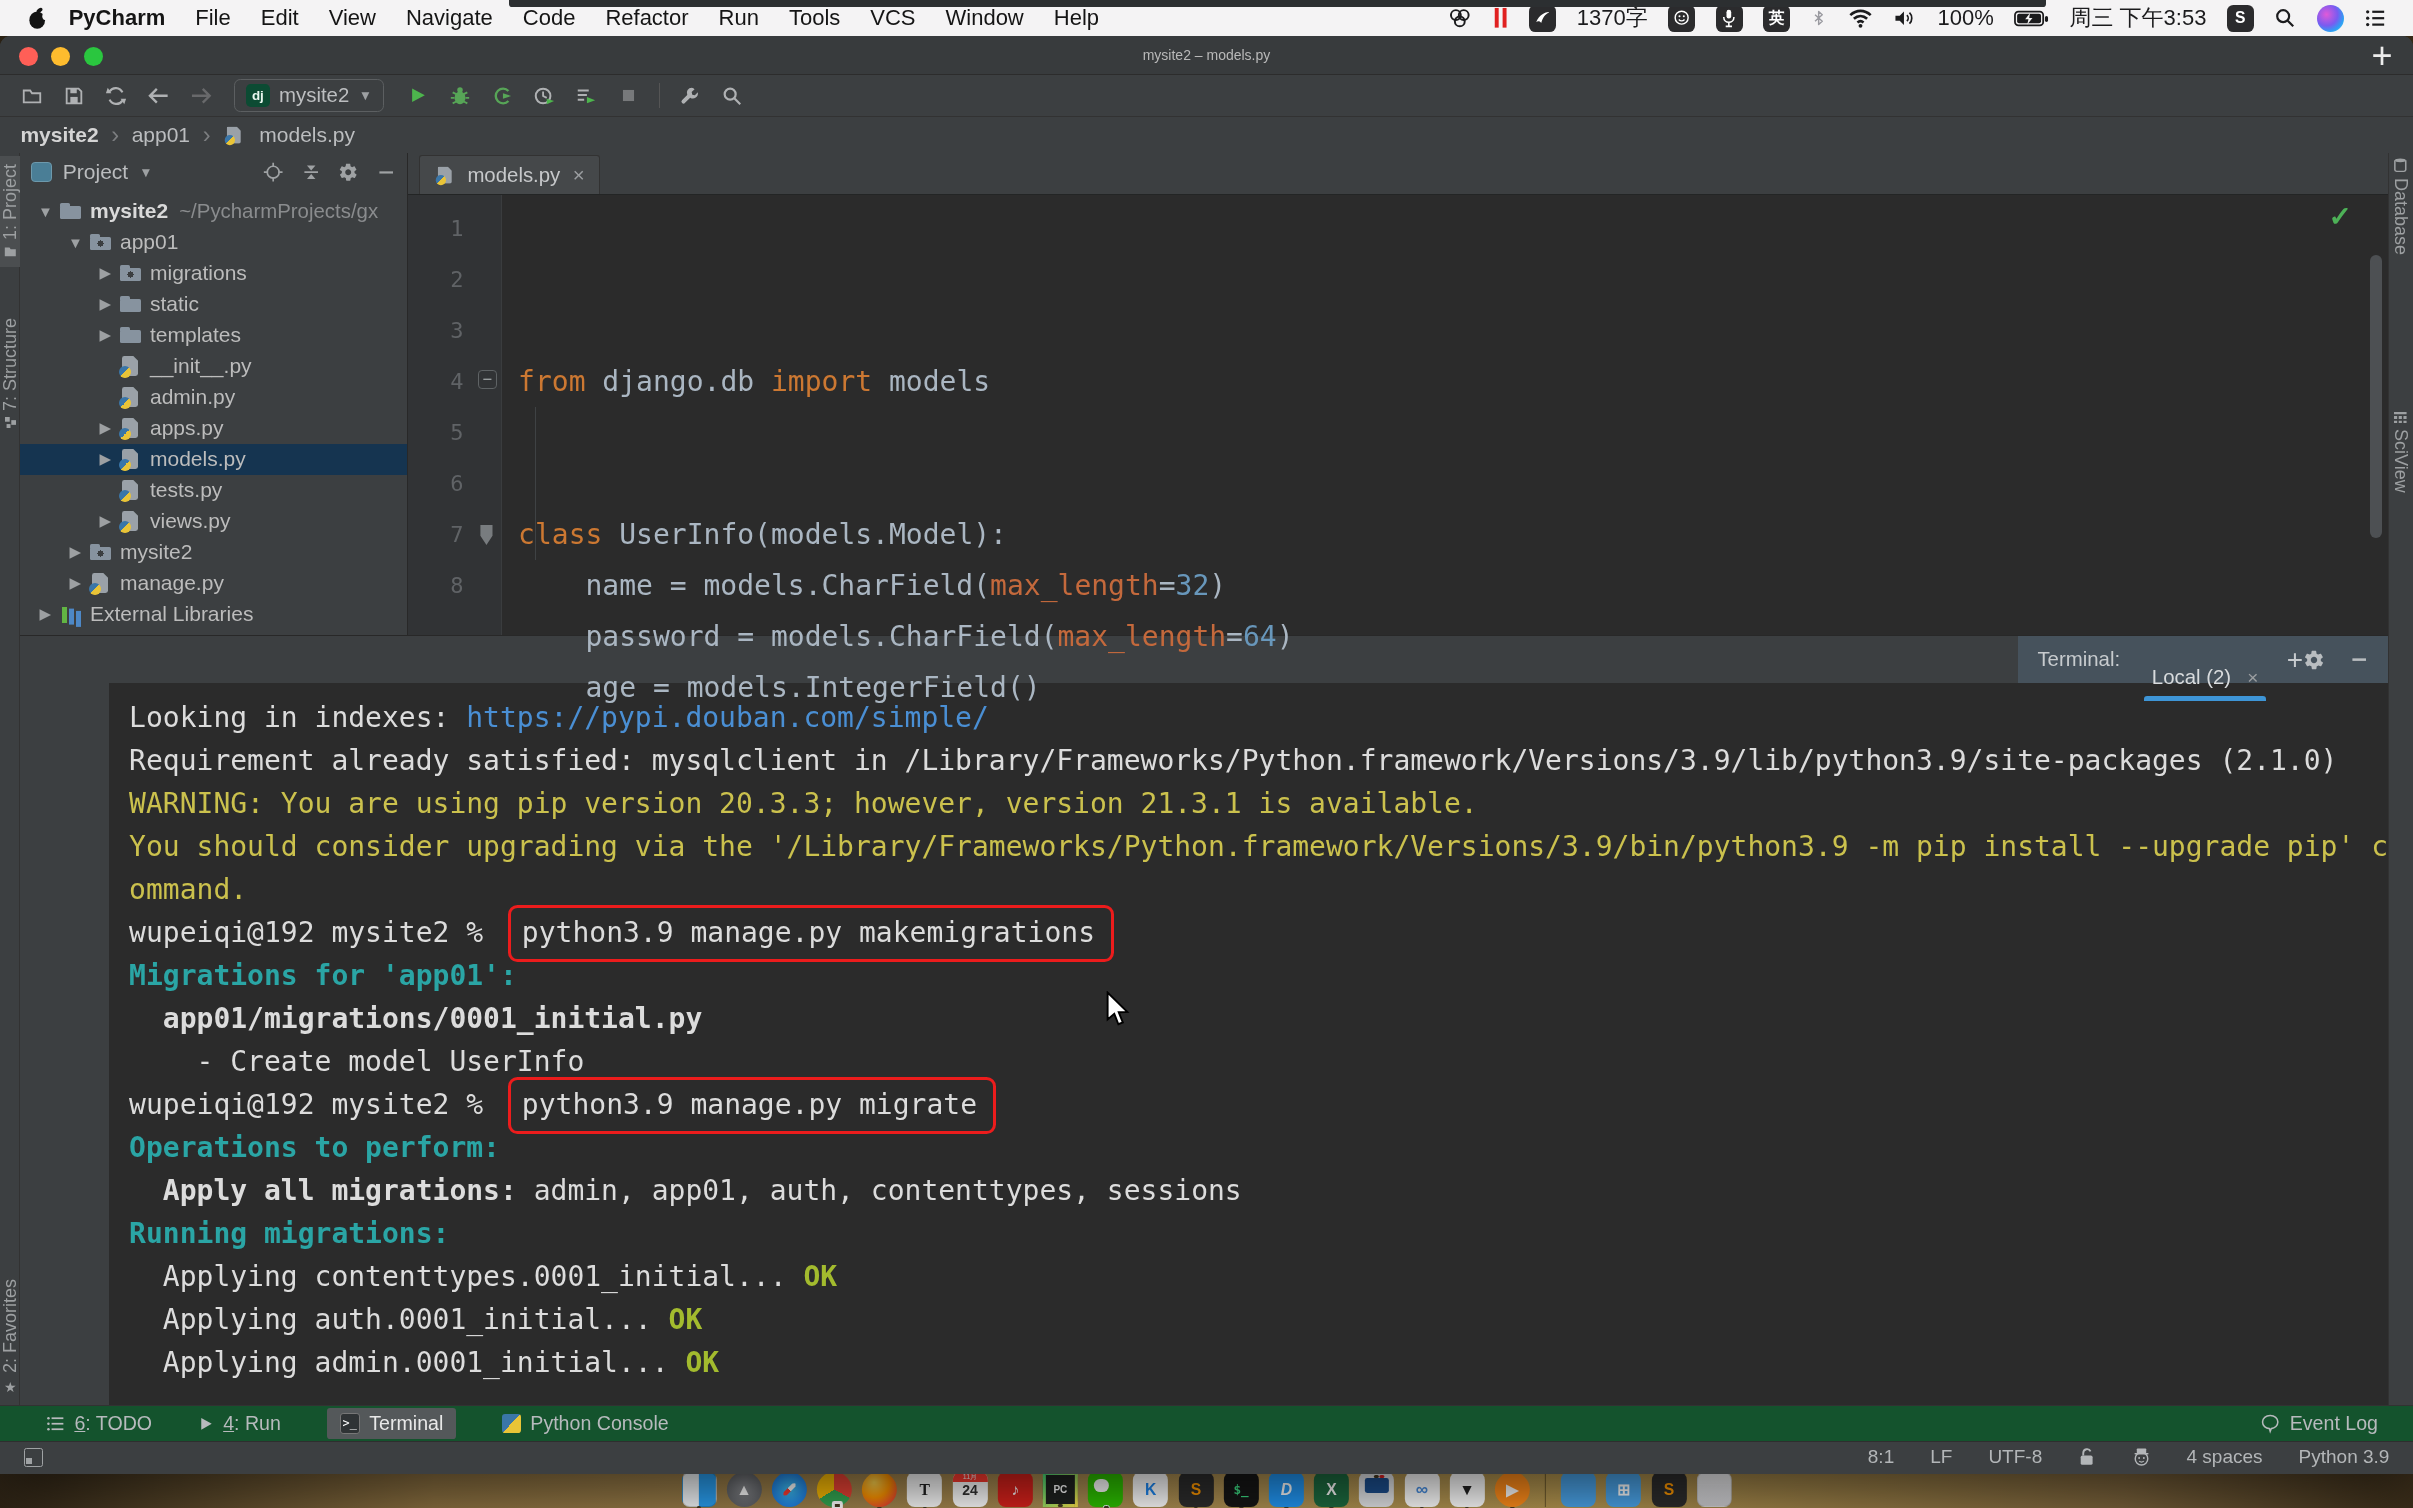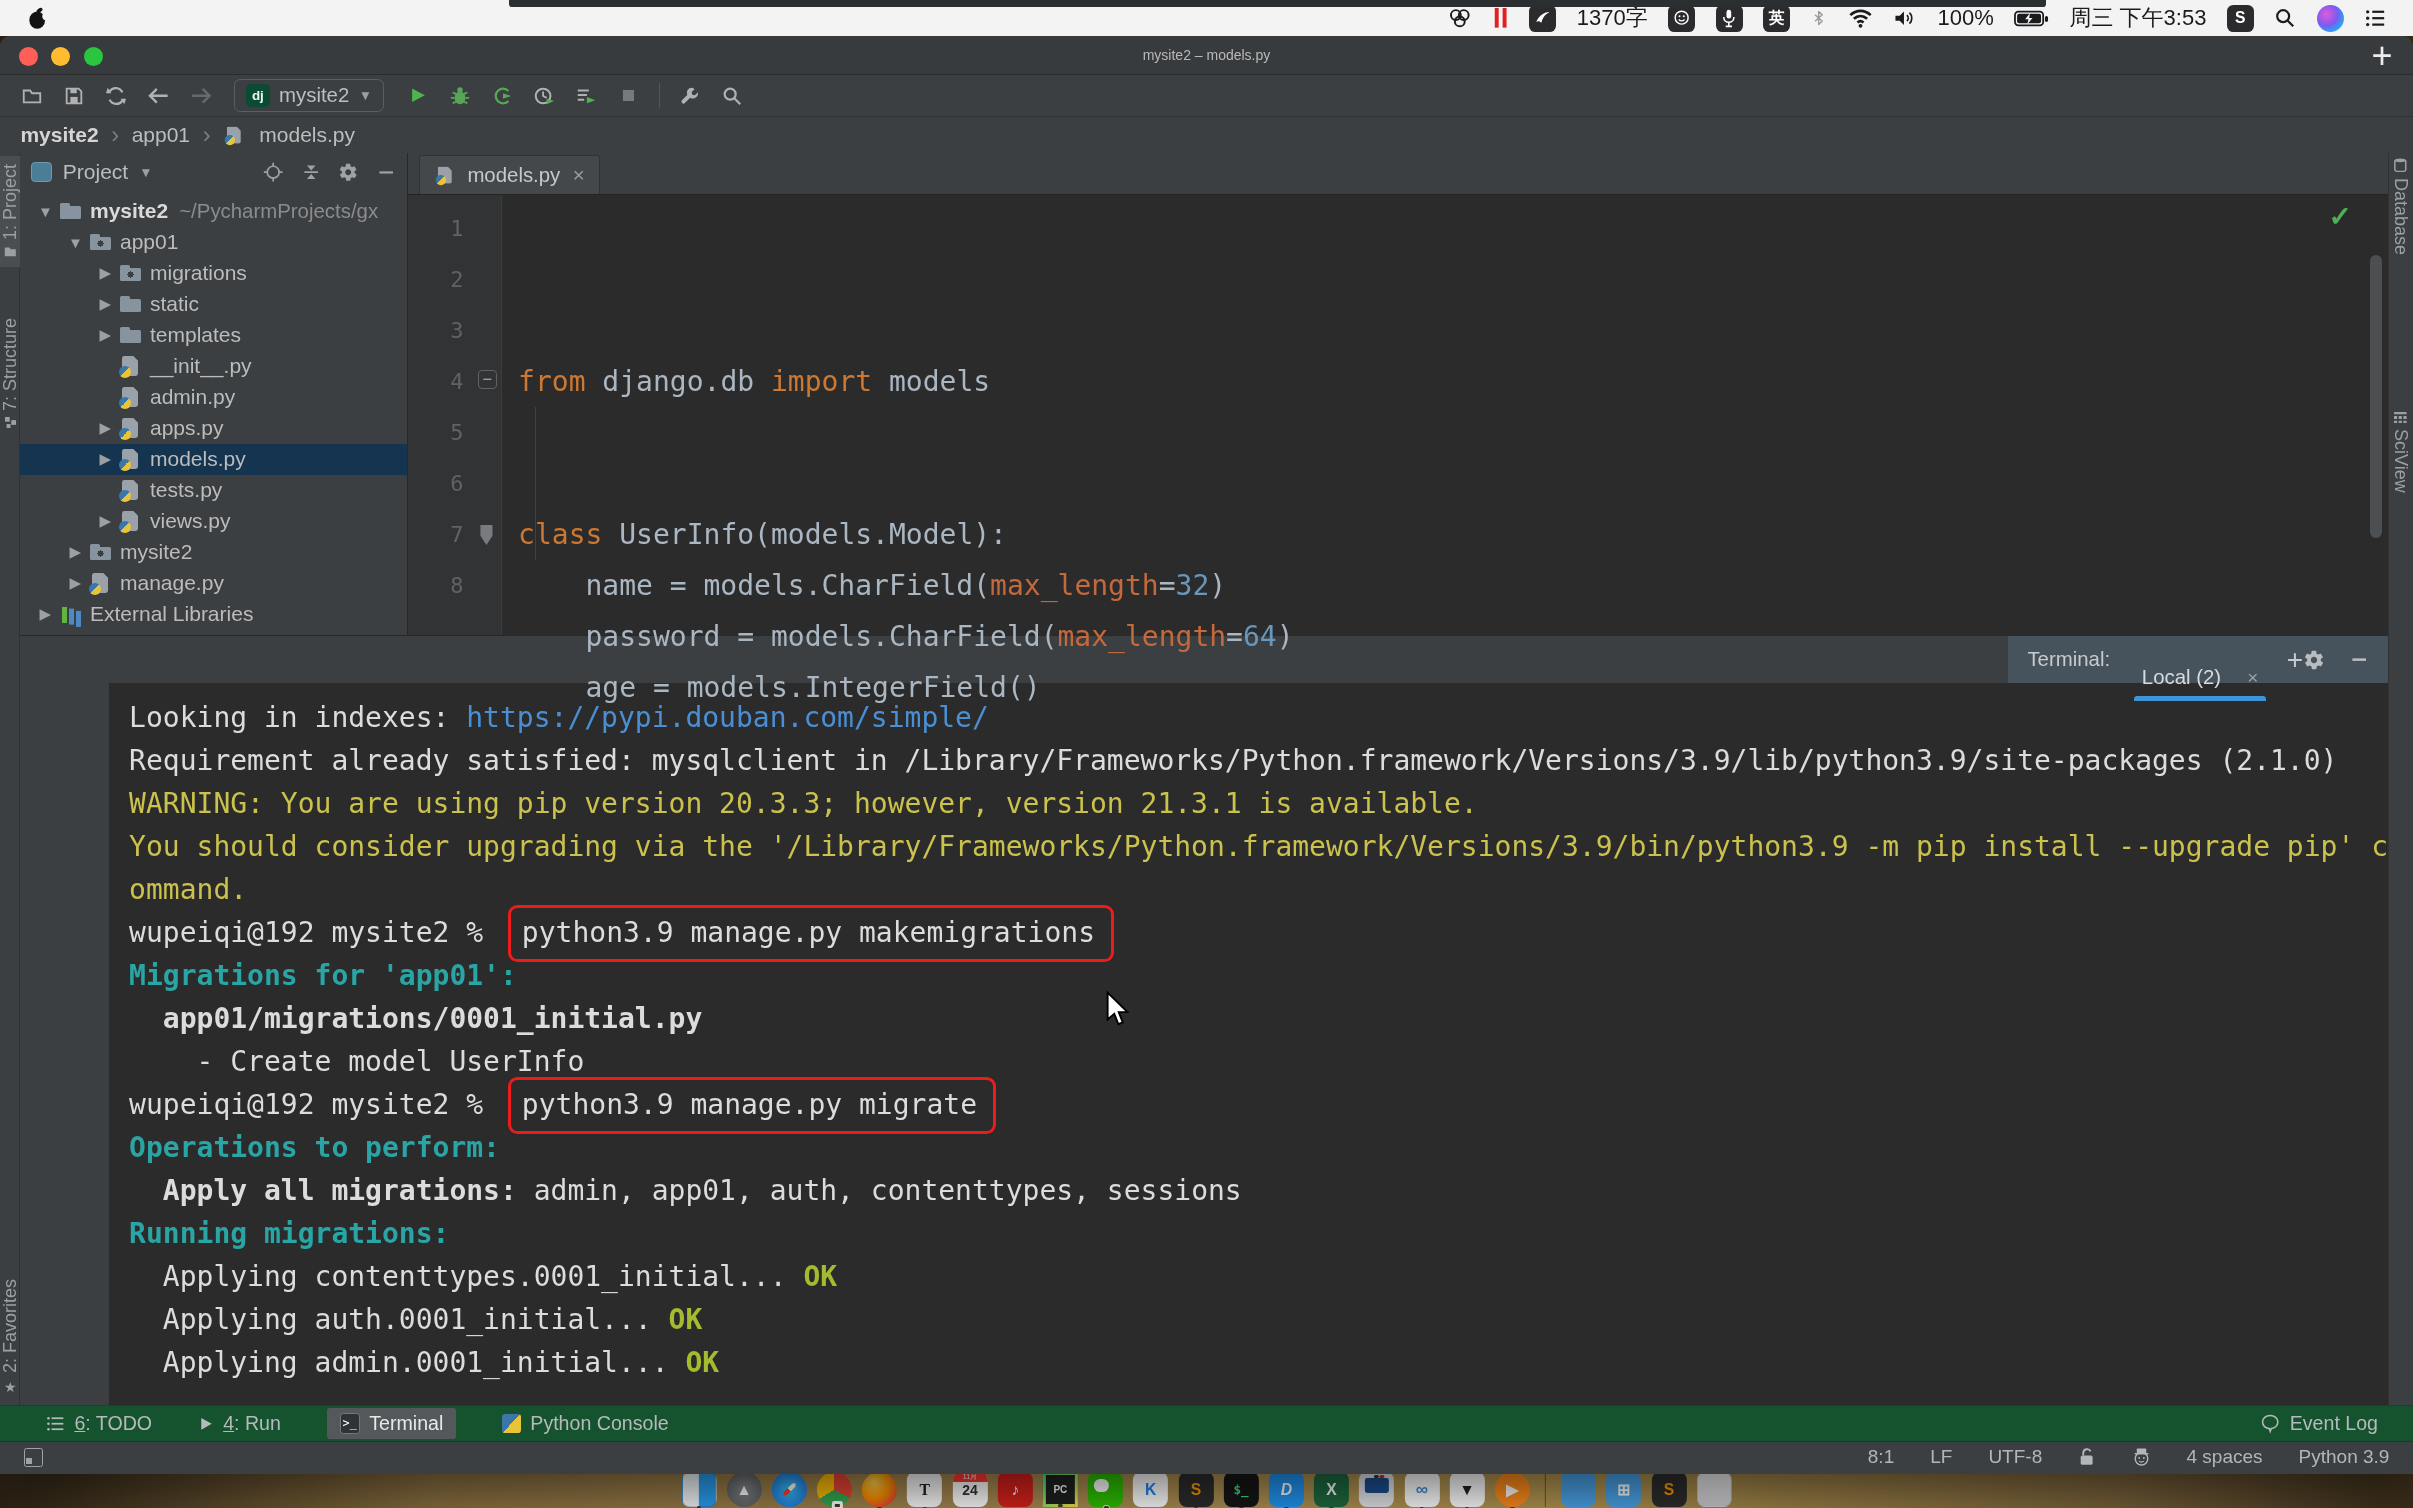--- a/index.html
+++ b/index.html
@@ -118,21 +118,21 @@
   .cline { height:51px; }
   .c-kw { color:#cc7832; } .c-arg { color:#c4693c; } .c-num { color:#6897bb; }
   .indent-guide { position:absolute; left:33px; top:212px; width:0.8px; height:153px; background:#3f4244; }
   .ed-check { position:absolute; right:36px; top:4.7px; color:#4db157; font-size:28px; font-weight:bold; z-index:3; }
   .ed-scroll { position:absolute; right:6.3px; top:60px; width:11.8px; height:283px; background:#54575a; border-radius:6.3px; opacity:.85; z-index:3; }
 
   
   .term { height:770px; flex:none; display:flex; flex-direction:column; margin-left:20.4px; margin-right:25px;
     border-top:0.8px solid #282828; min-width:0;align-items:flex-end; }
   .term-head { height:47px; flex:none; background:#46525c; display:flex; align-items:center; padding:0 19px; color:#c7cbce; font-size:20.4px; }
-  .term-tab { margin-left:27px; position:relative; height:47px; display:flex; align-items:center; gap:23px; color:#d8dbdd; padding:0 4.7px;margin-top:36px; }
+  .term-tab { margin-left:27px; position:relative; height:47px; display:flex; align-items:center; gap:13px; color:#d8dbdd; padding:0 4.7px;margin-top:36px; }
   .term-tab::after { content:""; position:absolute; left:-3.1px; right:-3.1px; bottom:0; height:5.5px; background:#3e95d6; border-radius:3.1px 3.1px 0 0; }
   .term-tab .tab-x { font-size:19px; }
   .term-plus { margin-left:23.6px; font-size:28px; font-weight:300; }
   .term-right { margin-left:auto; display:flex; align-items:center; gap:23.6px; color:#b9bdc0; }
   .console { flex:1; background:#2b2b2b; padding:12.6px 0 0 20.4px; font-family:"DejaVu Sans Mono", monospace;
     font-size:28px; line-height:43px; color:#dcdcdc; white-space:pre; overflow:hidden; }
   .tl { height:43px; }
   .t-warn { color:#cbc14d; }
   .t-info { color:#2aa5a5; font-weight:bold; }
   .t-ok  { color:#a3bb2e; font-weight:bold; }
@@ -208,20 +208,34 @@
 <div class="top-artifact"></div>
 
 <div class="menubar">
   <span class="mb-ico" style="margin-right:6.3px;">
     <svg width="20.4" height="23.6" viewBox="0 0 26 30">
         <ellipse cx="13" cy="18" rx="10" ry="11" fill="#131313"></ellipse>
         <circle cx="24.5" cy="13" r="5" fill="#f4f3f4"></circle>
         <ellipse cx="16" cy="5.5" rx="4.2" ry="2.4" fill="#131313" transform="rotate(-35 16 5.5)"></ellipse>
       </svg>
   </span>
+  <div class="mb-left" id="mb-left">
+      <span class="mb-item app">PyCharm</span>
+      <span class="mb-item">File</span>
+      <span class="mb-item">Edit</span>
+      <span class="mb-item">View</span>
+      <span class="mb-item">Navigate</span>
+      <span class="mb-item">Code</span>
+      <span class="mb-item">Refactor</span>
+      <span class="mb-item">Run</span>
+      <span class="mb-item">Tools</span>
+      <span class="mb-item">VCS</span>
+      <span class="mb-item">Window</span>
+      <span class="mb-item">Help</span>
+    </div>
   <div class="mb-right" id="mb-right">
       <span class="mb-ico">
         <svg width="23.6" height="22" viewBox="0 0 24 22">
           <circle cx="8" cy="8" r="5" fill="none" stroke="currentColor" stroke-width="2"></circle>
           <circle cx="16" cy="8" r="5" fill="none" stroke="currentColor" stroke-width="2"></circle>
           <circle cx="12" cy="14.5" r="5" fill="none" stroke="currentColor" stroke-width="2"></circle>
         </svg>
       </span>
       <span class="mb-ico">
         <svg width="17.3" height="23.6" viewBox="0 0 14 24">

